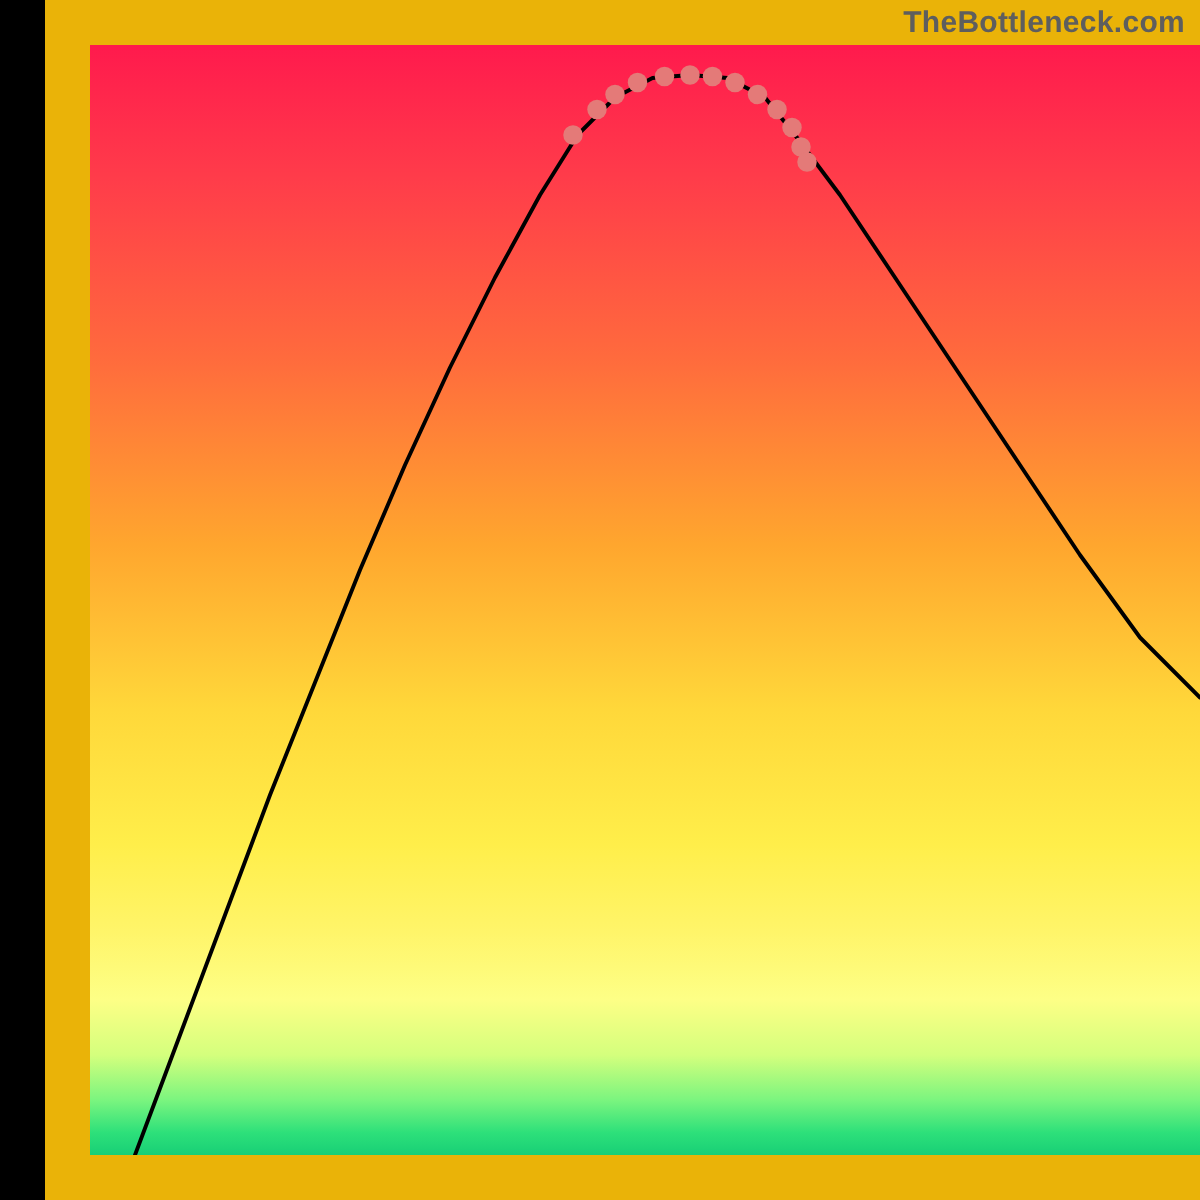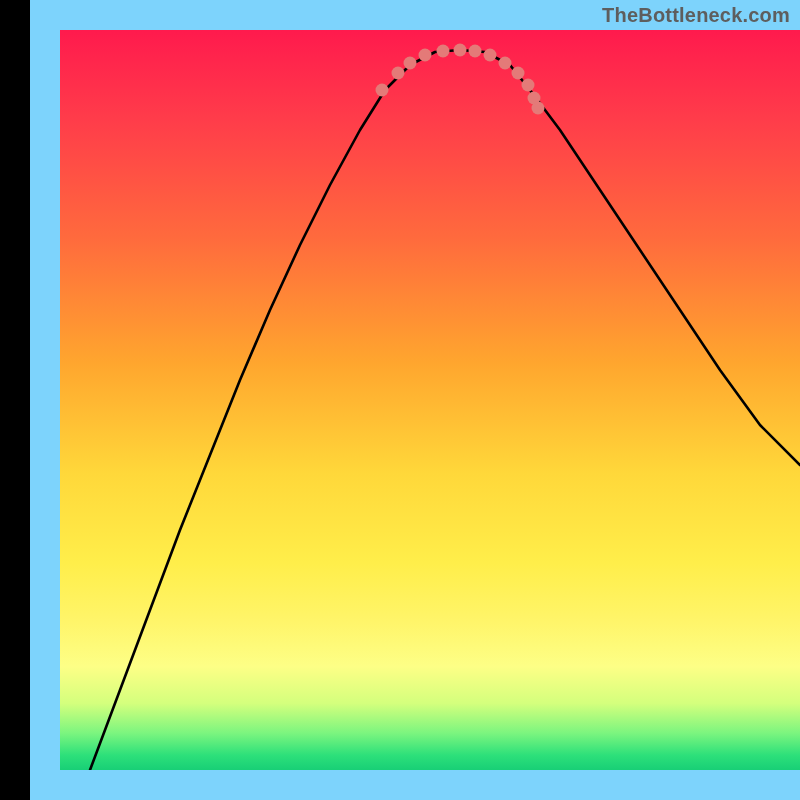--- a/index.html
+++ b/index.html
@@ -7,21 +7,21 @@
     padding: 0;
     width: 800px;
     height: 800px;
     background: #000;
     font-family: Arial, Helvetica, sans-serif;
     overflow: hidden;
   }
   .frame {
     position: absolute;
     inset: 0;
-    background: #7dd3fc;
+    background: #eab308;
     margin-left: 30px;
   }
   .plot {
     position: absolute;
     left: 30px;
     top: 30px;
     width: 740px;
     height: 740px;
     overflow: hidden;
   }

